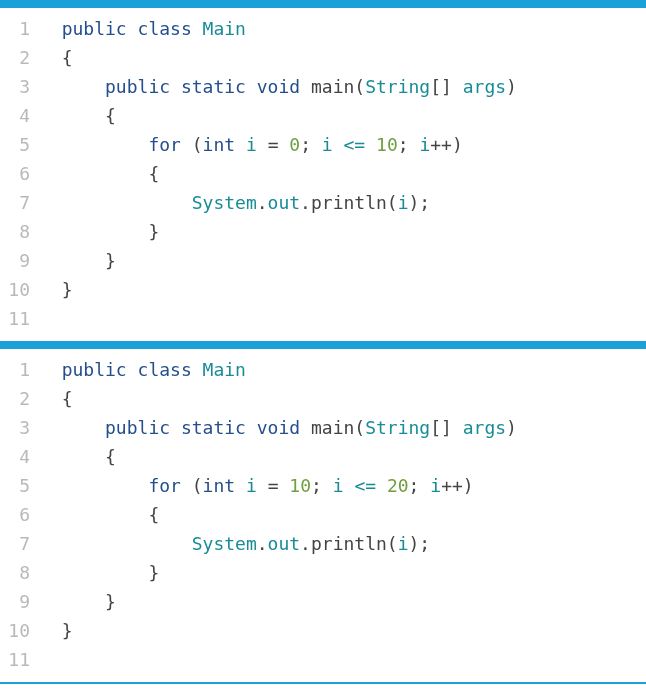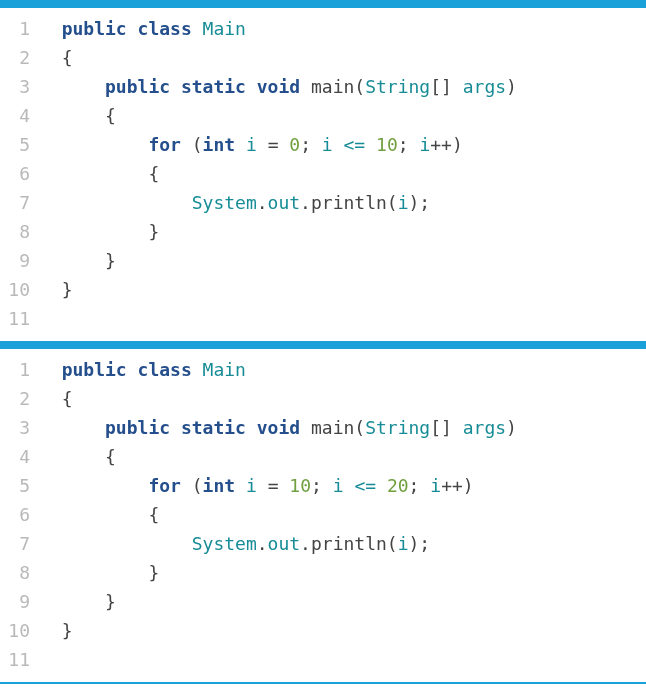--- a/index.html
+++ b/index.html
@@ -26,21 +26,21 @@
   .row{display:flex;}
   .ln{
     width:30px;
     text-align:right;
     color:var(--gutter);
     padding-right:10px;
     user-select:none;
     flex:0 0 auto;
   }
   .code{flex:1 1 auto;}
-  .kw  {color:var(--kw);font-weight:bold;}
+  .kw  {color:var(--kw);font-weight:normal;}
   .ty  {color:var(--type);}
   .op  {color:var(--op);}
   .nu  {color:var(--num);}
   .pl  {color:var(--plain);}
   .fn  {color:var(--plain);}
 </style>
 </head>
 <body>
 
 <div class="page">

